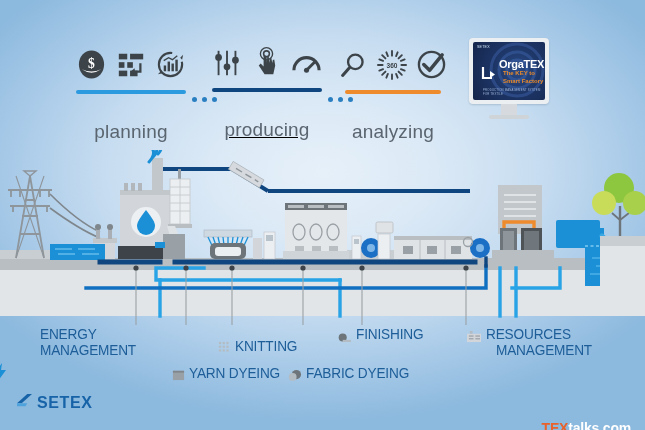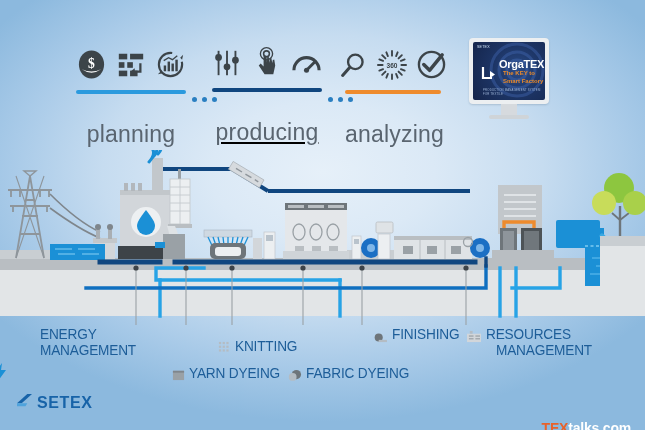--- a/index.html
+++ b/index.html
@@ -11,21 +11,21 @@
     position:relative;width:645px;height:430px;overflow:hidden;
     background:
       radial-gradient(ellipse 62% 58% at 50% 40%, #e6f0f9 0%, #dbe9f6 28%, #c6dcf0 55%, #a8cae8 78%, #8cb9de 100%);
   }
 
   
   .topbar{position:absolute;left:0;top:34px;width:645px;height:90px;}
   .grp{position:absolute;text-align:center;}
   .grp .icons{display:flex;align-items:flex-end;justify-content:center;gap:9px;height:40px;}
   .grp .rule{height:4px;border-radius:2px;margin:6px 0 1px 0;}
-  .grp .cap{font-size:23px;color:#5a6570;letter-spacing:.2px;font-weight:400;margin-top:27px;}
+  .grp .cap{font-size:19px;color:#5a6570;letter-spacing:.2px;font-weight:400;margin-top:27px;}
   .dots{position:absolute;top:63px;display:flex;gap:5px;}
   .dots i{width:5px;height:5px;border-radius:50%;background:#2a7fc1;display:block;}
 
   .ic{display:block;}
 
   
   .monitor{position:absolute;left:469px;top:38px;}
   .mon-frame{width:80px;height:66px;background:#eceff1;border-radius:4px;padding:4px;box-sizing:border-box;
              box-shadow:0 1px 2px rgba(20,50,80,.18);}
   .mon-screen{width:100%;height:100%;border-radius:2px;overflow:hidden;position:relative;
@@ -510,21 +510,21 @@
     <div class="lab" style="left:288px;top:47px;">
       <span style="margin-top:3px;">
         <svg width="14" height="13" viewBox="0 0 15 14">
             <ellipse cx="9" cy="6" rx="5" ry="5" fill="#6e757a"></ellipse>
             <ellipse cx="5" cy="8.5" rx="4.2" ry="4.2" fill="#b4bcc3"></ellipse>
           </svg>
       </span>
       <div class="txt">FABRIC DYEING</div>
     </div>
 
-    <div class="lab" style="left:374px;top:8px;">
+    <div class="lab" style="left:338px;top:8px;">
       <span style="margin-top:4px;">
         <svg width="14" height="11" viewBox="0 0 15 12">
             <circle cx="5" cy="5" r="4.4" fill="#6e757a"></circle>
             <rect x="5" y="7.5" width="9" height="2.4" fill="#b4bcc3"></rect>
           </svg>
       </span>
       <div class="txt">FINISHING</div>
     </div>
 
     <div class="lab" style="left:466px;top:8px;">

